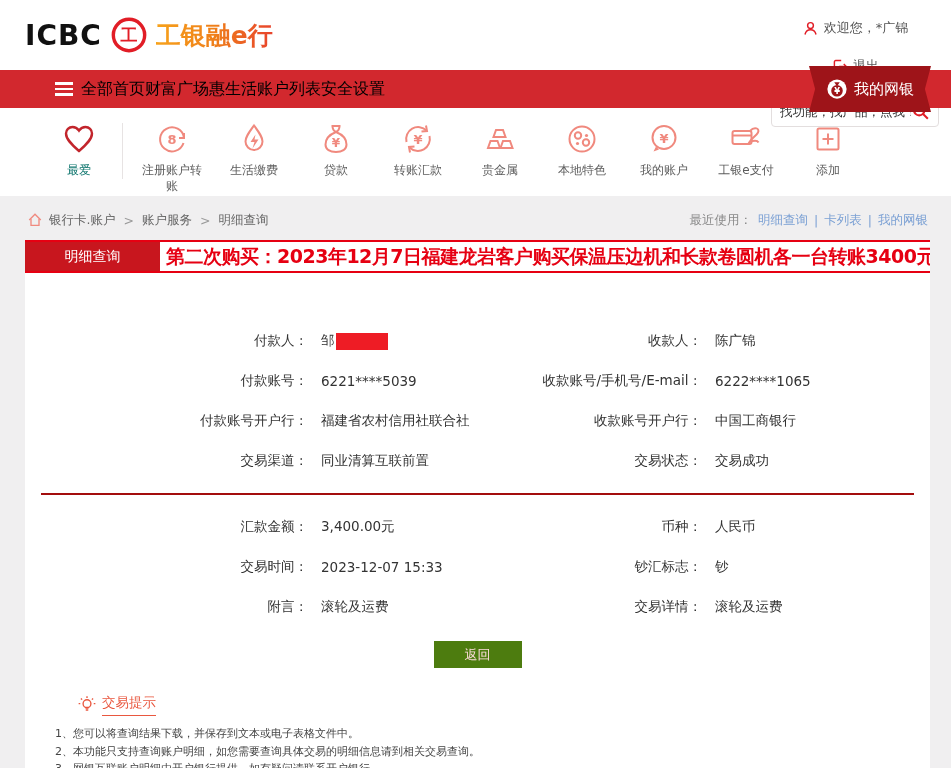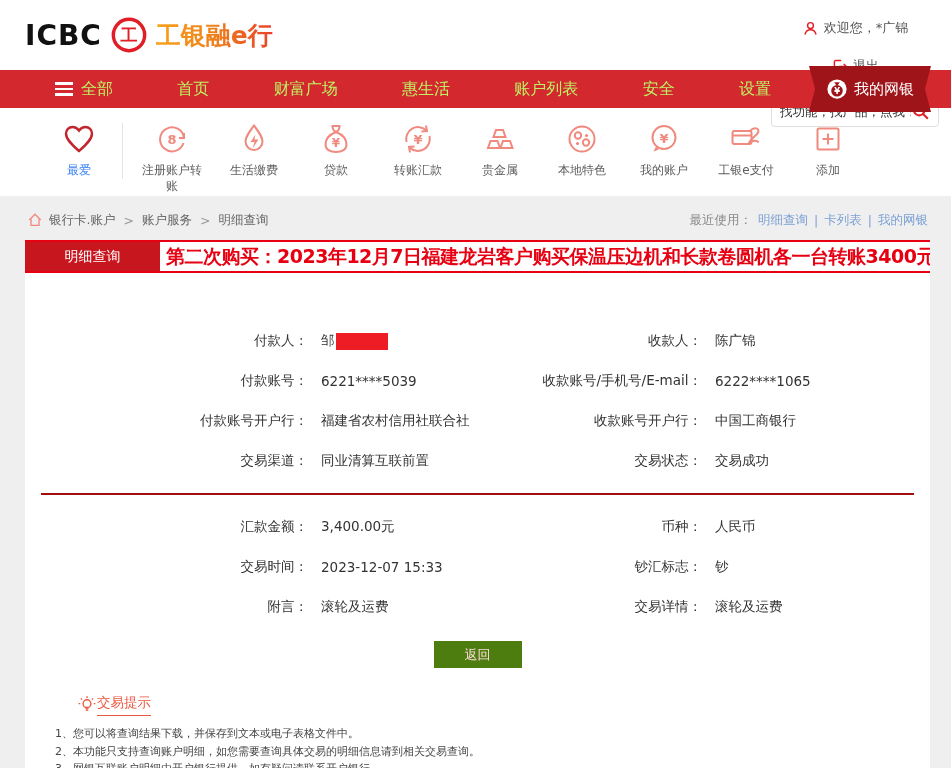--- a/index.html
+++ b/index.html
@@ -17,32 +17,32 @@
     background: linear-gradient(90deg,#f7a21b,#ef7f1a,#e8432c);
     -webkit-background-clip: text; background-clip: text; color: transparent; }
   .top-right { margin-left: auto; display: flex; align-items: center; gap: 20px; font-size: 13px; color: #555; flex-direction: column; }
   .top-item { display: flex; align-items: center; gap: 5px; cursor: pointer; white-space: nowrap; }
   .caret-down { width: 0; height: 0; border-left: 5px solid transparent; border-right: 5px solid transparent; border-top: 6px solid #9a9a9a; margin-left: 2px; }
   .searchbox { width: 168px; height: 32px; border: 1px solid #e3dede; border-radius: 4px; background: #fff; display: flex; align-items: center; padding: 0 8px; }
   .searchbox input { border: none; outline: none; flex: 1; font-size: 12.5px; color: #333; font-family: inherit; min-width: 0; background: transparent; }
   .searchbox input::placeholder { color: #333; }
   
   .nav { height: 38px; background: #d2282e; display: flex; align-items: center; position: relative; padding: 0 180px 0 55px; }
-  .nav-items { display: flex; flex: 1; justify-content: space-between; align-items: center; color: #bef264; font-size: 16px; }
+  .nav-items { display: flex; flex: 1; align-items: center; color: #000000; font-size: 16px; }
   .nav-item { cursor: pointer; white-space: nowrap; display: flex; align-items: center; gap: 8px; }
   .burger { display: inline-flex; flex-direction: column; gap: 3px; }
   .burger i { display: block; width: 18px; height: 2.5px; background: #fff; }
   .ribbon { position: absolute; right: 20px; top: -4px; width: 122px; height: 46px; background: #9e1419;
     clip-path: polygon(0 0,100% 0,95% 50%,100% 100%,0 100%,5% 50%);
     display: flex; align-items: center; justify-content: center; gap: 6px; color: #fff; font-size: 15px; cursor: pointer; }
   
   .quickbar { height: 88px; background: #fff; display: flex; align-items: flex-start; padding: 13px 0 0 38px; }
   .qitem { width: 82px; display: flex; flex-direction: column; align-items: center; gap: 6px; font-size: 12px; color: #5c5c5c; cursor: pointer; text-align: center; line-height: 1.3; }
   .qitem .qlabel { max-width: 64px; }
-  .qfav { color: #3b82f6; }
+  .qfav { color: #0f766e; }
   .qdivider { width: 1px; background: #e7e3e3; height: 56px; margin: 2px 8px 0 2px; }
   
   .crumbrow { height: 44px; display: flex; align-items: center; padding: 4px 23px 0 27px; font-size: 12.5px; color: #666; }
   .crumb { display: flex; align-items: center; gap: 6px; }
   .crumb .sep { color: #999; margin: 0 2px; }
   .recent { margin-left: auto; display: flex; align-items: center; gap: 6px; color: #8a8a8a; }
   .recent a { color: #7ba0d4; text-decoration: none; cursor: pointer; }
   .recent .bar { color: #7ba0d4; }
   
   .panel { margin: 0 21px 0 25px; background: #fff; padding-bottom: 10px; }
@@ -56,21 +56,21 @@
   .dcol.right { flex: 1; }
   .dlabel { text-align: right; color: #333; }
   .dcol.left .dlabel { width: 283px; }
   .dcol.right .dlabel { width: 202px; }
   .dvalue { padding-left: 13px; color: #333; display: flex; align-items: center; }
   .redact { display: inline-block; width: 52px; height: 17px; background: #ee1c25; margin-left: 1px; }
   .big-divider { border: none; border-top: 2px solid #a30d0d; margin: 12px 16px 12px 16px; }
   .backbtn { display: block; margin: 14px auto 0 auto; width: 88px; height: 27px; background: #4d7c0f; color: #fcdcda; border: none; font-size: 13px; font-family: inherit; cursor: pointer; }
   
   .tips { margin-top: 26px; padding: 0 20px 4px 30px; }
-  .tips-head { display: flex; align-items: center; margin-left: 22px; margin-bottom: 9px; }
+  .tips-head { display: flex; align-items: center; gap: 5px; margin-left: 22px; margin-bottom: 9px; }
   .tips-title { color: #e9573f; font-size: 13.5px; border-bottom: 1px solid #e9573f; padding-bottom: 3px; }
   .tip-line { font-size: 11px; color: #444; line-height: 1.6; }
   svg { display: block; }
 </style>
 </head>
 <body>
 
 <div class="topbar">
   <div class="logo-wrap">
     <span class="logo-icbc">ICBC</span>

